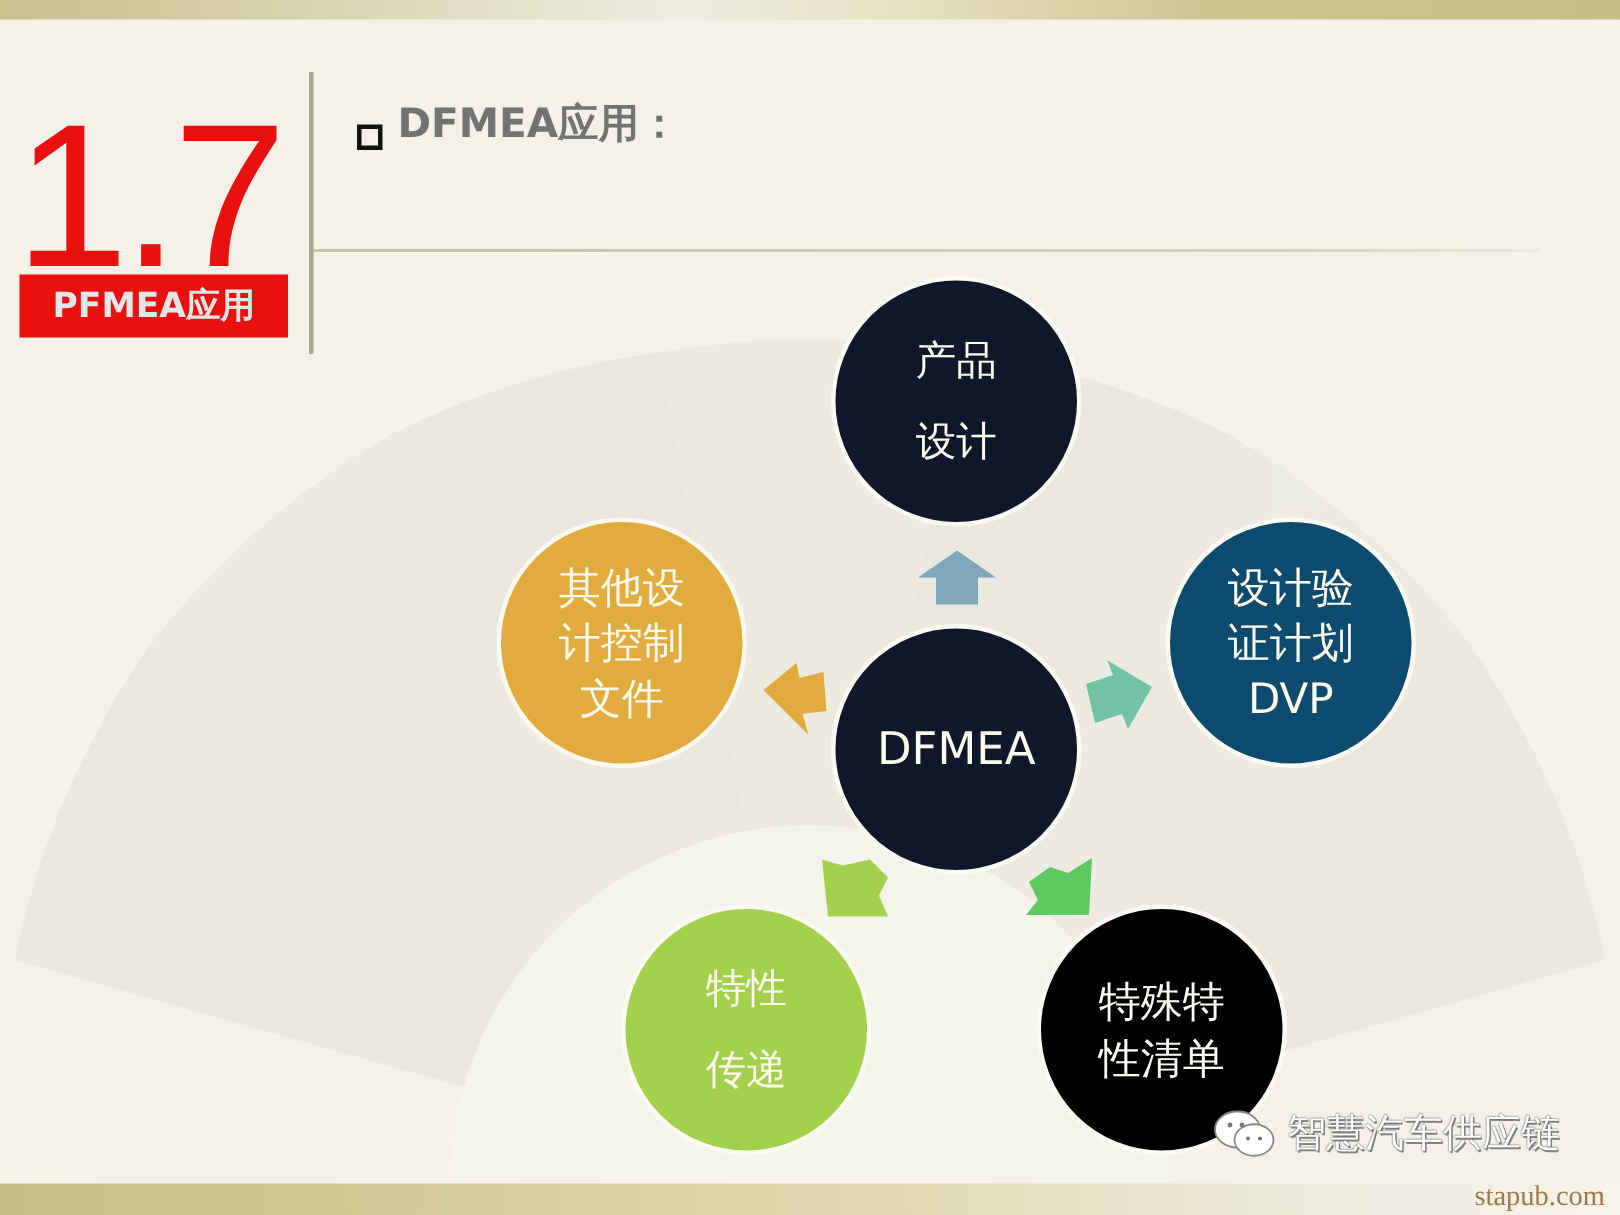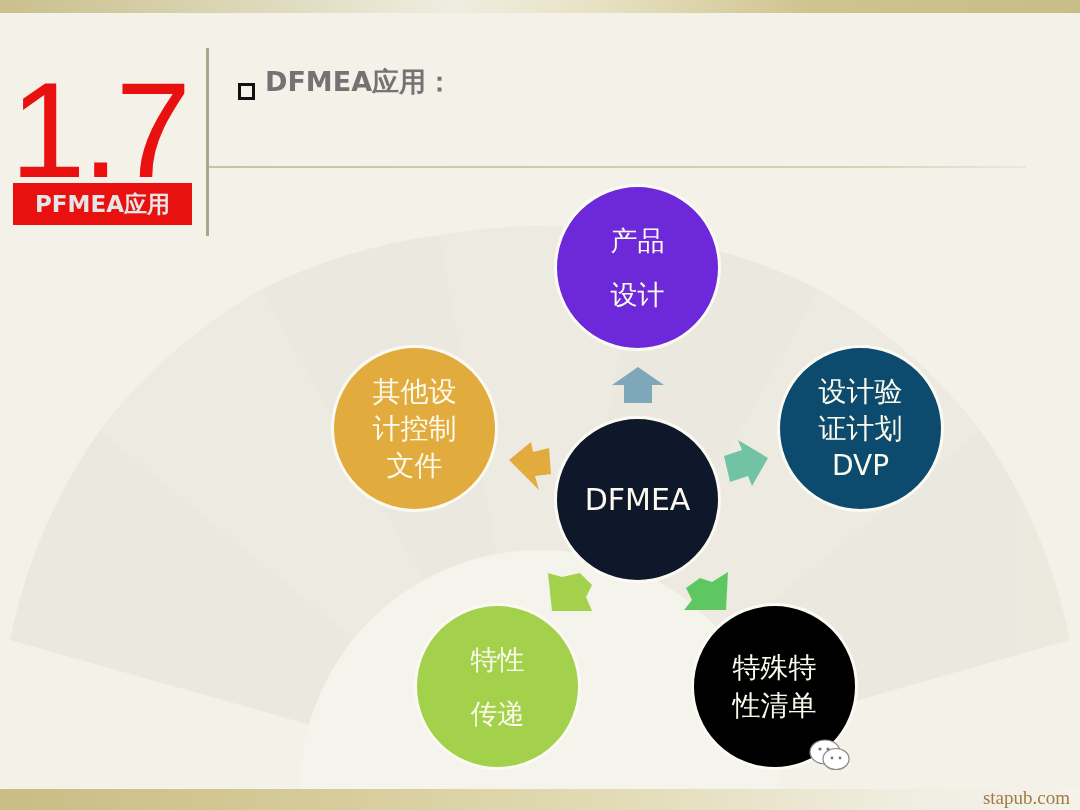--- a/index.html
+++ b/index.html
@@ -18,21 +18,21 @@
   .vline{position:absolute;left:206px;top:48px;width:3px;height:188px;background:#a9a88f;}
   .hline{position:absolute;left:209px;top:166px;width:817px;height:2px;
        background:linear-gradient(90deg,#c8c3a2,#d6d2b8 80%,#ece9dc);}
   .title{position:absolute;left:238px;top:64px;font-size:27px;font-weight:bold;color:#737373;
        font-family:"DejaVu Sans",sans-serif;display:flex;align-items:flex-end;gap:10px;}
   .title .box{width:17px;height:17px;border:3px solid #111;box-sizing:border-box;}
   .circle{position:absolute;border-radius:50%;border:3px solid #fbfaf2;box-sizing:border-box;
        display:flex;align-items:center;justify-content:center;color:#fbfaec;text-align:center;
        font-family:"DejaVu Sans",sans-serif;}
   .circle .txt{white-space:pre-line;}
-  .c-top{left:554px;top:184px;width:167px;height:167px;background:#6d28d9;font-size:27px;line-height:54px;}
+  .c-top{left:554px;top:184px;width:167px;height:167px;background:#0f172a;font-size:27px;line-height:54px;}
   .c-right{left:777px;top:345px;width:167px;height:167px;background:#0c4a6e;font-size:28px;line-height:37px;}
   .c-left{left:331px;top:345px;width:167px;height:167px;background:#e2ab3d;font-size:28px;line-height:37px;}
   .c-center{left:554px;top:416px;width:167px;height:167px;background:#0f172a;font-size:30px;}
   .c-bl{left:414px;top:603px;width:167px;height:167px;background:#a3d14c;font-size:27px;line-height:54px;}
   .c-br{left:691px;top:603px;width:167px;height:167px;background:#000000;font-size:28px;line-height:38px;}
   .arrow{position:absolute;}
   .wechat{position:absolute;left:808px;top:738px;display:flex;align-items:center;gap:6px;
        color:#fff;font-size:26px;text-shadow:0 0 1px #666,0 0 1px #666,1px 1px 0 #888;}
   .site{position:absolute;right:10px;top:787px;font-family:"Liberation Serif",serif;
        font-size:19px;color:#a07a48;}
@@ -109,16 +109,17 @@
 
 <div class="wechat">
   <svg width="44" height="34" viewBox="0 0 44 34">
     <ellipse cx="17" cy="14" rx="15" ry="12" fill="#fff" stroke="#888" stroke-width="1.2"></ellipse>
     <ellipse cx="28" cy="21" rx="13" ry="10.5" fill="#fff" stroke="#888" stroke-width="1.2"></ellipse>
     <circle cx="12" cy="11" r="1.6" fill="#777"></circle>
       <circle cx="20" cy="11" r="1.6" fill="#777"></circle>
     <circle cx="24" cy="20" r="1.4" fill="#777"></circle>
       <circle cx="32" cy="20" r="1.4" fill="#777"></circle>
   </svg>
+  <span>智慧汽车供应链</span>
 </div>
 
 <div class="bottom-strip"></div>
 <div class="site">stapub.com</div>
 
 </body></html>

